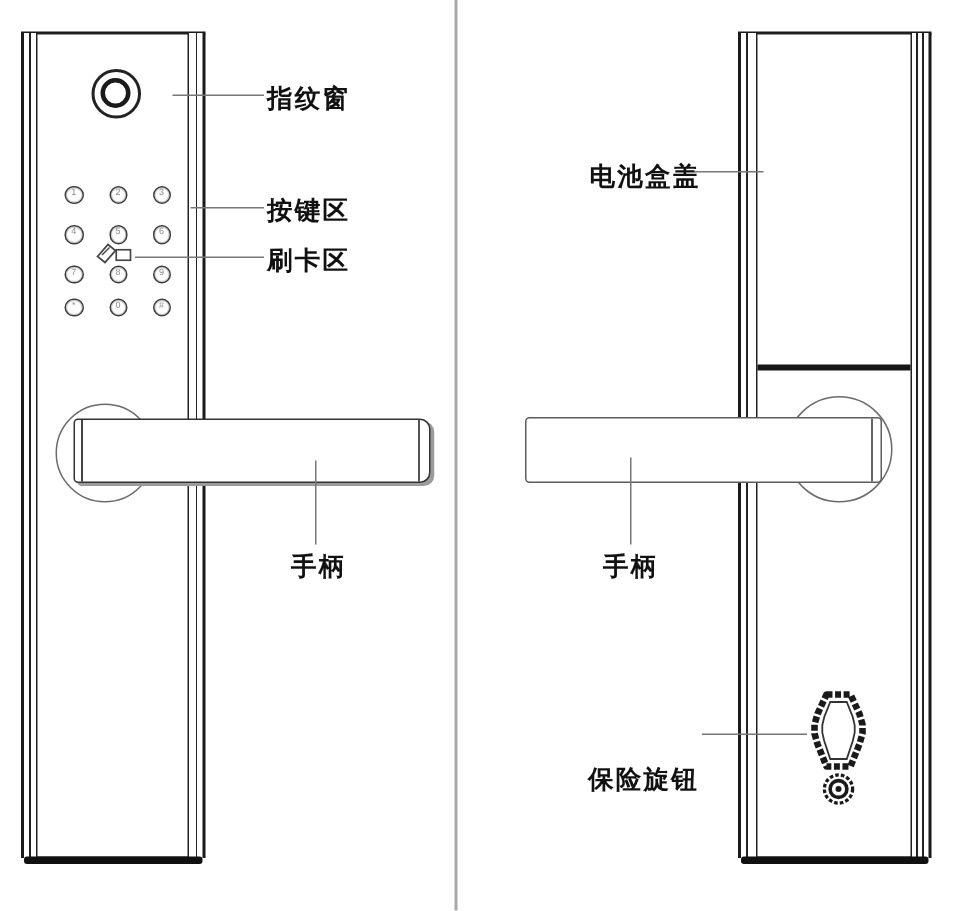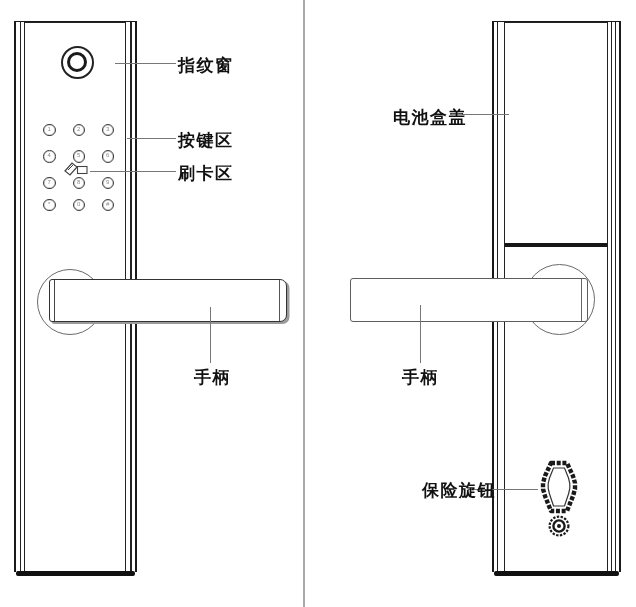--- a/index.html
+++ b/index.html
@@ -63,21 +63,21 @@
   .lead-knob{left:468px;top:488.5px;width:70px;}
 
   
   .lbl{font-size:17px;font-weight:bold;color:#111;letter-spacing:1.5px;white-space:nowrap;}
   .lbl-fp{left:178px;top:54px;}
   .lbl-keypad{left:178px;top:129px;text-align:center;}
   .lbl-card{left:178px;top:162px;}
   .lbl-handle-l{left:194px;top:366px;}
   .lbl-batt{left:393px;top:106px;}
   .lbl-handle-r{left:402px;top:366px;}
-  .lbl-knob{left:392px;top:479px;margin-left:30px;}
+  .lbl-knob{left:392px;top:508px;}
 </style>
 </head>
 <body>
 
 <div class="abs divider"></div>
 
 <div>
   <div class="abs topbar" style="left:14px;top:21px;width:123px;"></div>
   <div class="abs rail rail-l1"></div>
   <div class="abs face" style="left:24px;top:22px;width:102px;height:550px;"></div>

